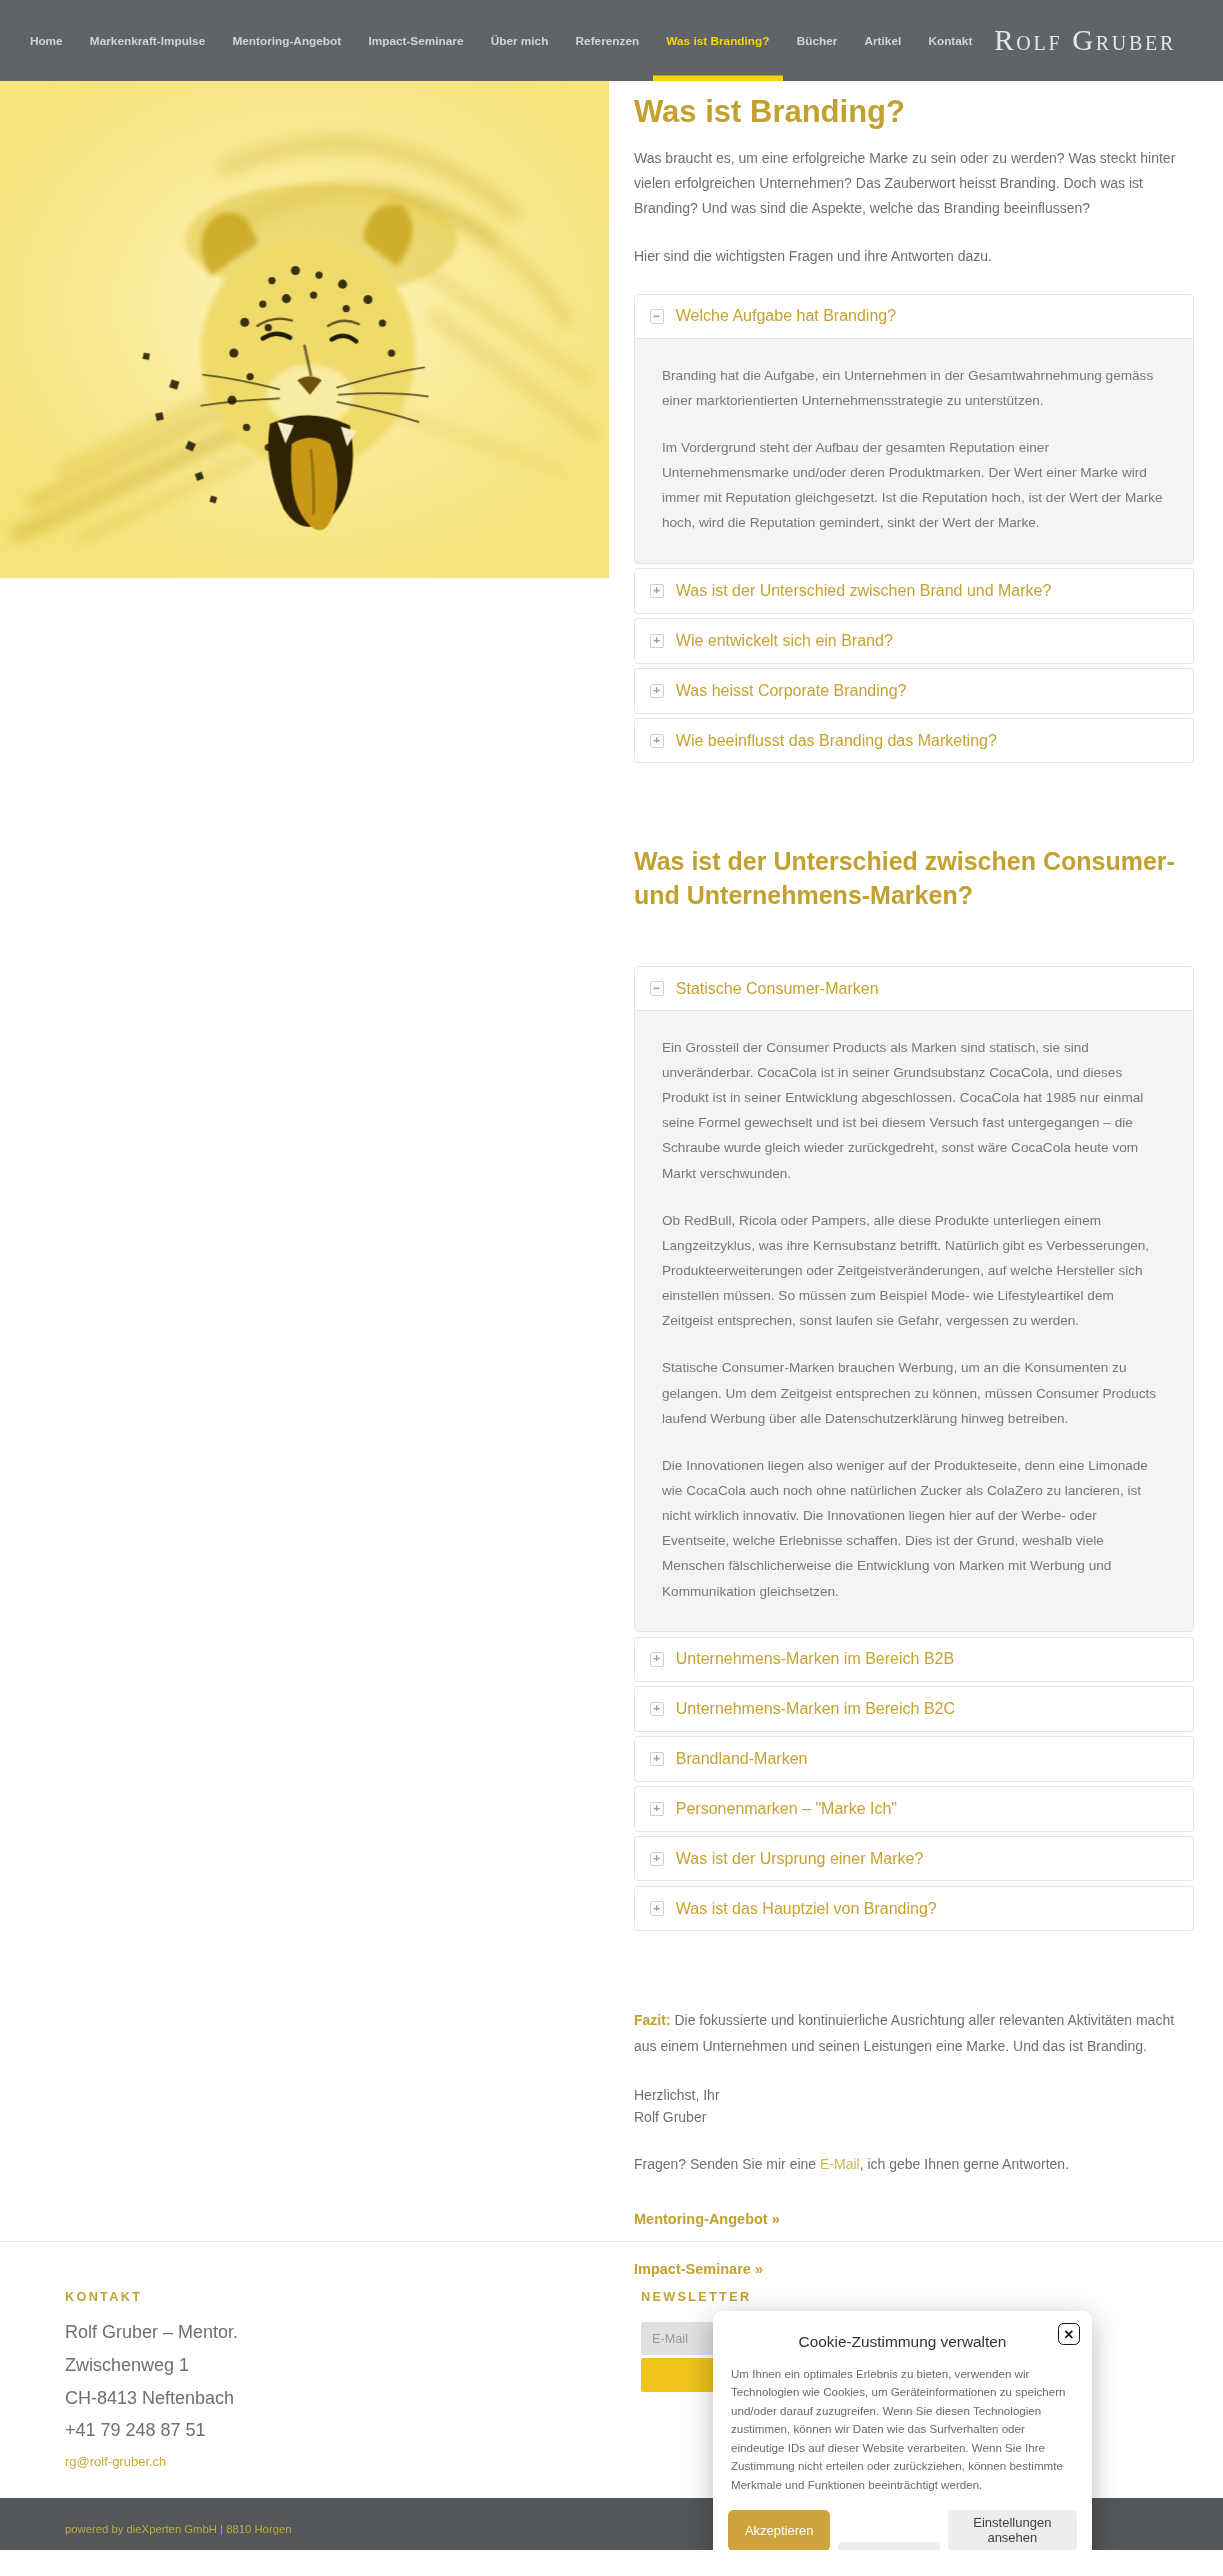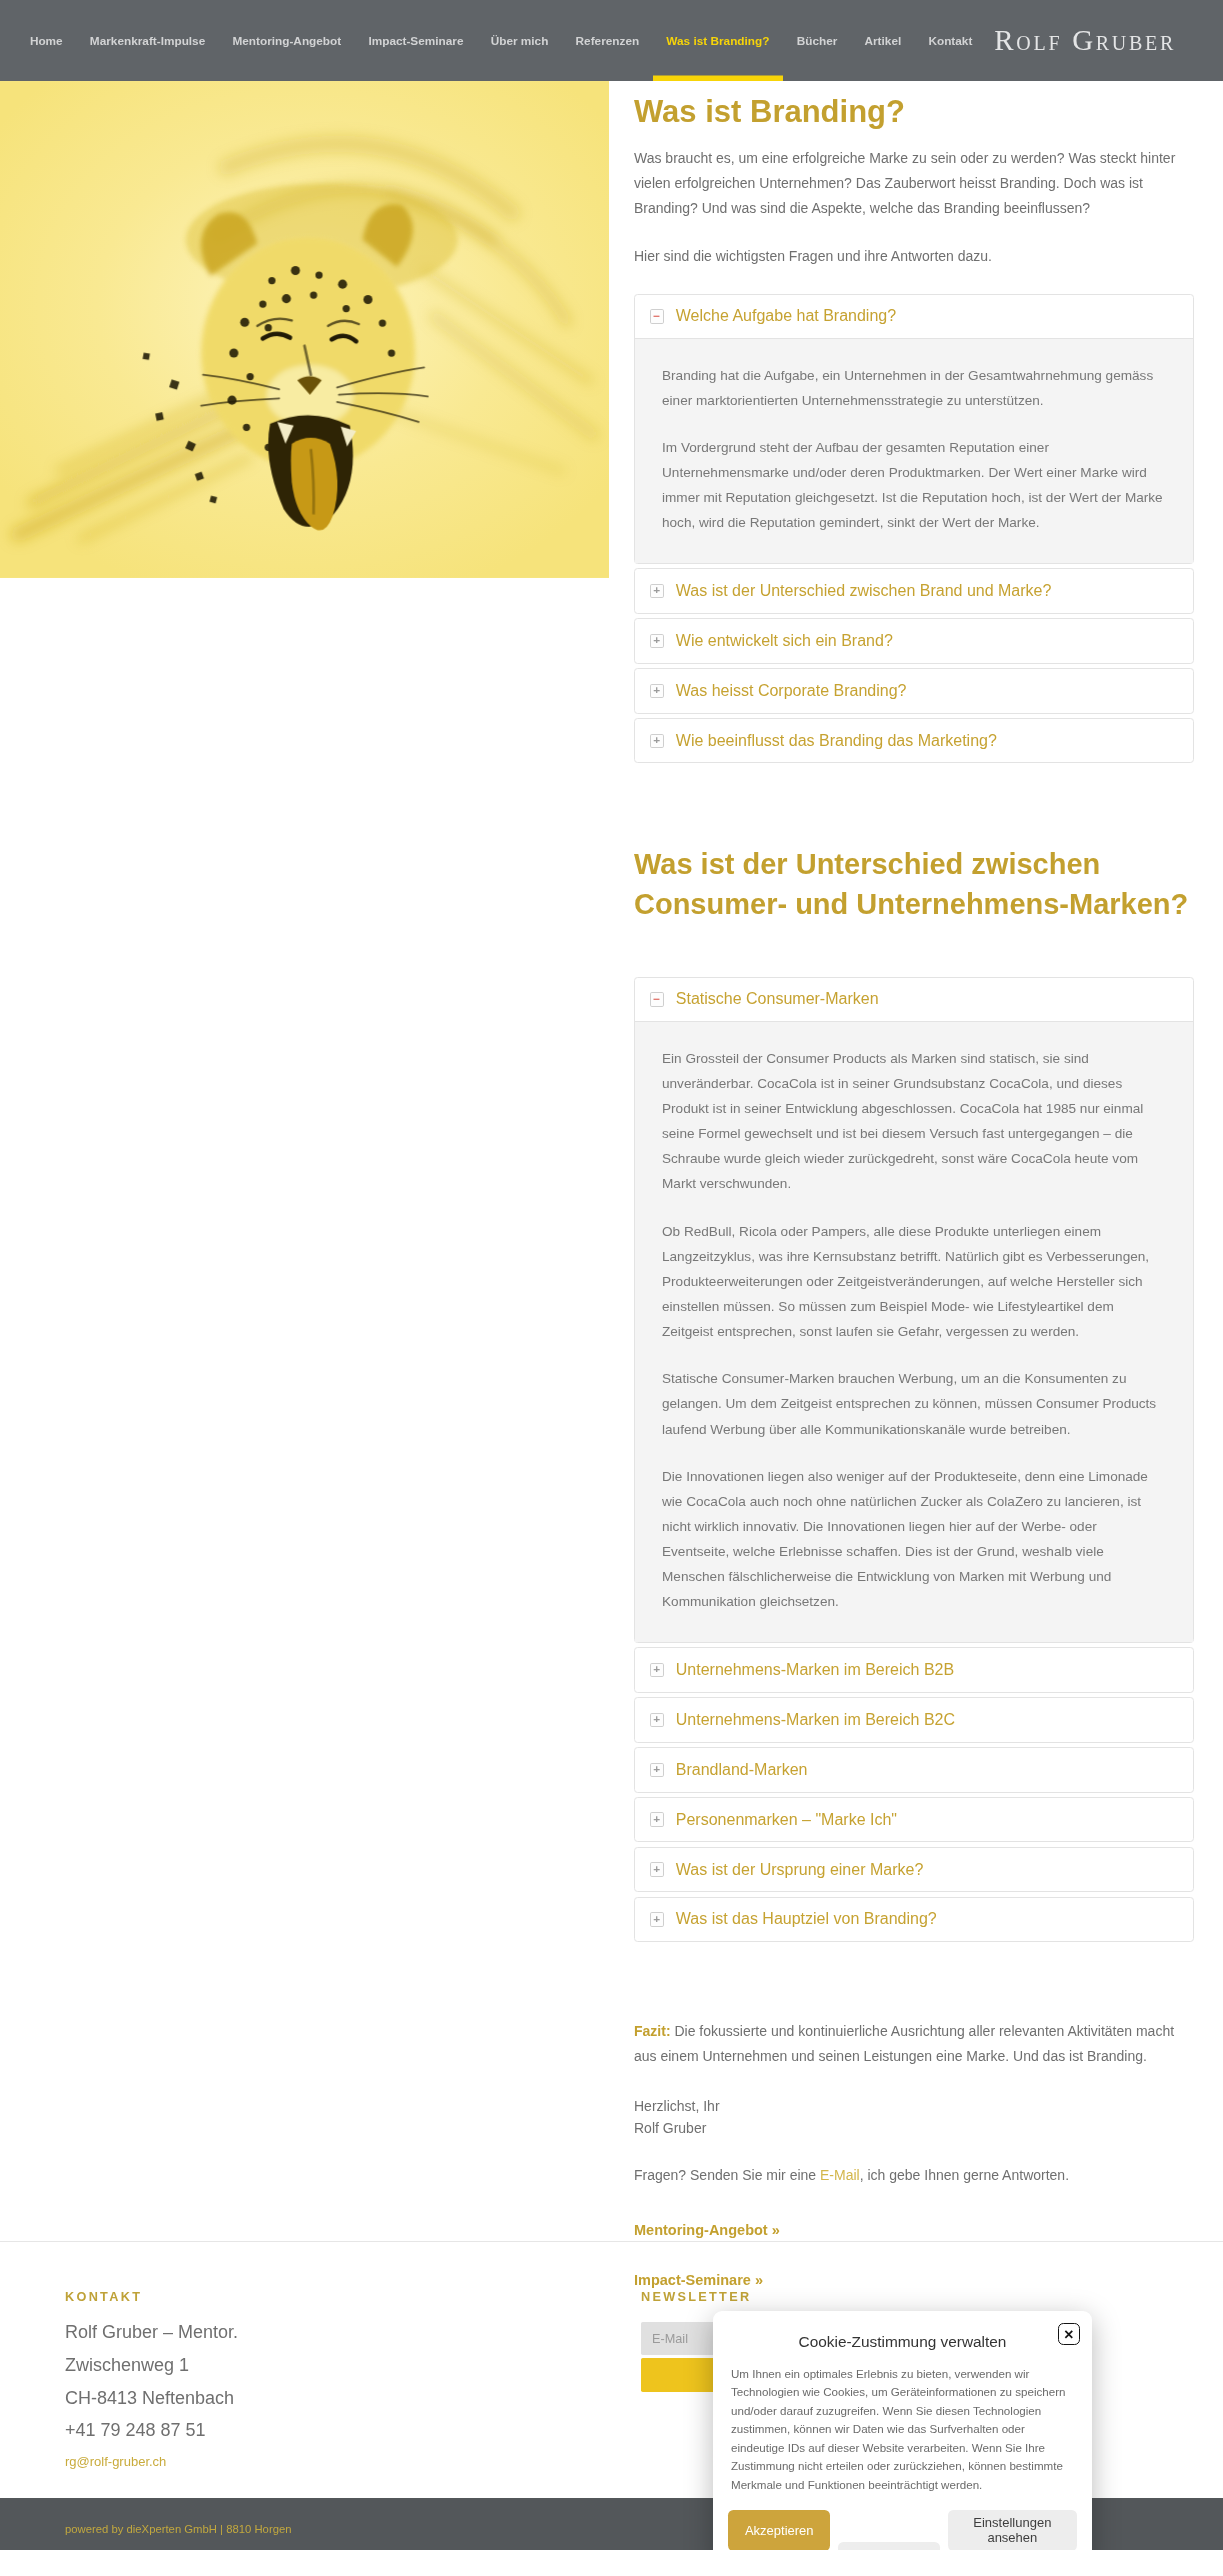--- a/index.html
+++ b/index.html
@@ -24,21 +24,21 @@
   .lead { color: #6f6f6f; font-size: 14px; line-height: 1.8; margin: 0 0 22px; }
 
   .acc-box { border: 0.9px solid #e3e3e3; border-radius: 3.6px; background: #fff; margin-bottom: 4.5px; }
   .acc-head { display: flex; align-items: center; padding: 12.7px 14.5px; cursor: pointer; }
   .acc-icon { width: 14.5px; height: 14.5px; border: 0.9px solid #cfcfcf; background: #fdfdfd; border-radius: 1.8px; display: flex; align-items: center; justify-content: center; font-size: 11.8px; line-height: 1; color: #9b9b9b; margin-right: 11.8px; flex: 0 0 auto; font-weight: bold; }
   .acc-icon.minus { color: #e0726a; }
   .acc-title { color: #c6a231; font-size: 16px; }
   .acc-body { background: #f4f4f4; border-top: 0.9px solid #e3e3e3; padding: 23.6px 27px 5.4px; }
   .acc-body p { color: #787878; font-size: 13.6px; line-height: 1.85; margin: 0 0 22px; }
 
-  .section-title { margin: 82px 0 53px; font-size: 29px; font-weight: bold; color: #c3a02f; line-height: 1.35; }
+  .section-title { margin: 82px 0 53px; font-size: 25px; font-weight: bold; color: #c3a02f; line-height: 1.35; }
 
   .fazit { margin: 77px 0 0; color: #6f6f6f; font-size: 14px; line-height: 1.8; }
   .fazit b { color: #c3a02f; }
   .closing { margin: 25px 0 0; color: #6f6f6f; font-size: 14px; line-height: 1.6; }
   .questions { margin: 23.6px 0 0; color: #6f6f6f; font-size: 14px; line-height: 1.8; }
   .inline-link { color: #d3b64a; text-decoration: none; cursor: pointer; }
   .cta { display: inline-block; margin: 34px 0 0; color: #c3a02f; font-weight: bold; font-size: 14.5px; text-decoration: none; cursor: pointer; }
 
   
   .footer-divider { position: absolute; top: 2241px; left: 0; width: 100%; border-top: 0.9px solid #e6e6e6; }
@@ -218,21 +218,21 @@
 
     <div id="faq2">
         <div class="acc-box">
           <div class="acc-head">
             <span class="acc-icon minus">−</span>
             <span class="acc-title">Statische Consumer-Marken</span>
           </div>
           <div class="acc-body">
             <p>Ein Grossteil der Consumer Products als Marken sind statisch, sie sind unveränderbar. CocaCola ist in seiner Grundsubstanz CocaCola, und dieses Produkt ist in seiner Entwicklung abgeschlossen. CocaCola hat 1985 nur einmal seine Formel gewechselt und ist bei diesem Versuch fast untergegangen – die Schraube wurde gleich wieder zurückgedreht, sonst wäre CocaCola heute vom Markt verschwunden.</p>
             <p>Ob RedBull, Ricola oder Pampers, alle diese Produkte unterliegen einem Langzeitzyklus, was ihre Kernsubstanz betrifft. Natürlich gibt es Verbesserungen, Produkteerweiterungen oder Zeitgeistveränderungen, auf welche Hersteller sich einstellen müssen. So müssen zum Beispiel Mode- wie Lifestyleartikel dem Zeitgeist entsprechen, sonst laufen sie Gefahr, vergessen zu werden.</p>
-            <p>Statische Consumer-Marken brauchen Werbung, um an die Konsumenten zu gelangen. Um dem Zeitgeist entsprechen zu können, müssen Consumer Products laufend Werbung über alle Kommunikationskanäle wurde betreiben.</p>
+            <p>Statische Consumer-Marken brauchen Werbung, um an die Konsumenten zu gelangen. Um dem Zeitgeist entsprechen zu können, müssen Consumer Products laufend Werbung über alle Datenschutzerklärung hinweg betreiben.</p>
             <p>Die Innovationen liegen also weniger auf der Produkteseite, denn eine Limonade wie CocaCola auch noch ohne natürlichen Zucker als ColaZero zu lancieren, ist nicht wirklich innovativ. Die Innovationen liegen hier auf der Werbe- oder Eventseite, welche Erlebnisse schaffen. Dies ist der Grund, weshalb viele Menschen fälschlicherweise die Entwicklung von Marken mit Werbung und Kommunikation gleichsetzen.</p>
           </div>
         </div>
         <div class="acc-box">
           <div class="acc-head">
             <span class="acc-icon">+</span>
             <span class="acc-title">Unternehmens-Marken im Bereich B2B</span>
           </div>
         </div>
         <div class="acc-box">

